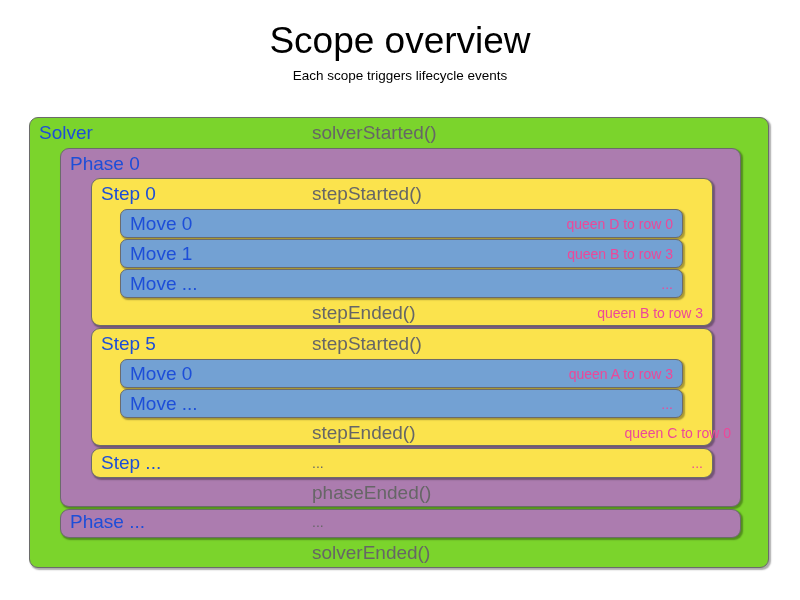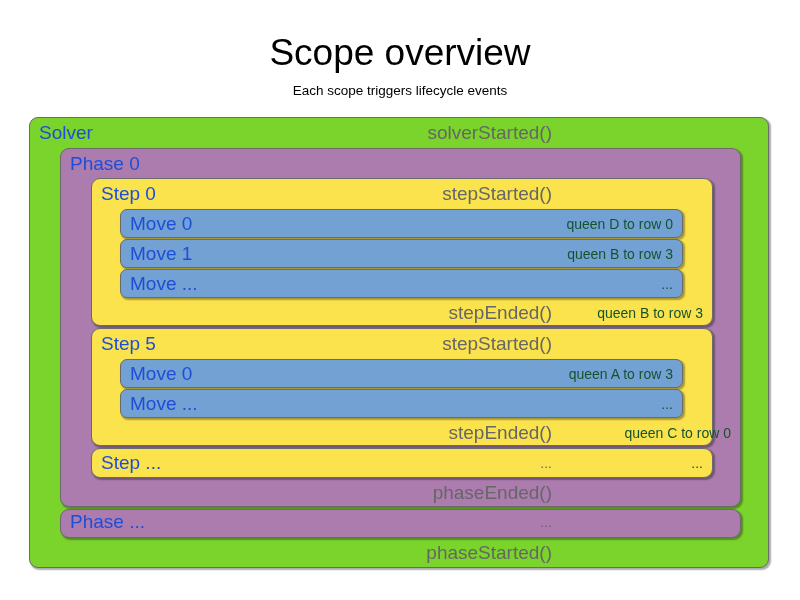--- a/index.html
+++ b/index.html
@@ -21,21 +21,21 @@
   .header {
     text-align: center;
     padding-top: 22px;
   }
   .doc-title {
     font-size: 37px;
     font-weight: 400;
     line-height: 1.0;
     letter-spacing: 0px;
     color: #000;
-    margin: 12px;
+    margin: 0;
   }
   .doc-subtitle {
     font-size: 13.5px;
     font-weight: 400;
     color: #000;
     margin: 9px 0 0 0;
   }
 
   
   .scope {
@@ -60,29 +60,29 @@
     white-space: nowrap;
   }
   .slot-center {
     position: absolute;
     top: 0;
     height: 36px;
     line-height: 30px;
     font-size: 19px;
     color: #666666;
     white-space: nowrap;
-    text-align: right;
+    text-align: left;
   }
   .slot-right {
     position: absolute;
     top: 0;
     height: 30px;
     line-height: 30px;
     font-size: 14px;
-    color: #14532d;
+    color: #ec4899;
     white-space: nowrap;
     text-align: right;
   }
   .slot-center.small { font-size: 14px; }
 
   
   
   #solver-box { left: 29px;  top: 117px; width: 740px; height: 451px; }
   
   #phase0-box { left: 60px;  top: 148px; width: 681px; height: 359px; }
@@ -206,15 +206,15 @@
   <span class="slot-right" style="left:419px; width:252px;"></span>
 </div>
 
 <div class="textrow" style="left:60px; top:507px; width:681px;">
   <span class="slot-left">Phase ...</span>
   <span class="slot-center small" style="left:252px; width:240px;">...</span>
   <span class="slot-right" style="left:419px; width:252px;"></span>
 </div>
 
 <div class="textrow" style="left:29px; top:538px; width:740px;">
-  <span class="slot-center" style="left:283px; width:240px;">phaseStarted()</span>
+  <span class="slot-center" style="left:283px; width:240px;">solverEnded()</span>
   <span class="slot-right" style="left:450px; width:260px;"></span>
 </div>
 
 </body></html>

